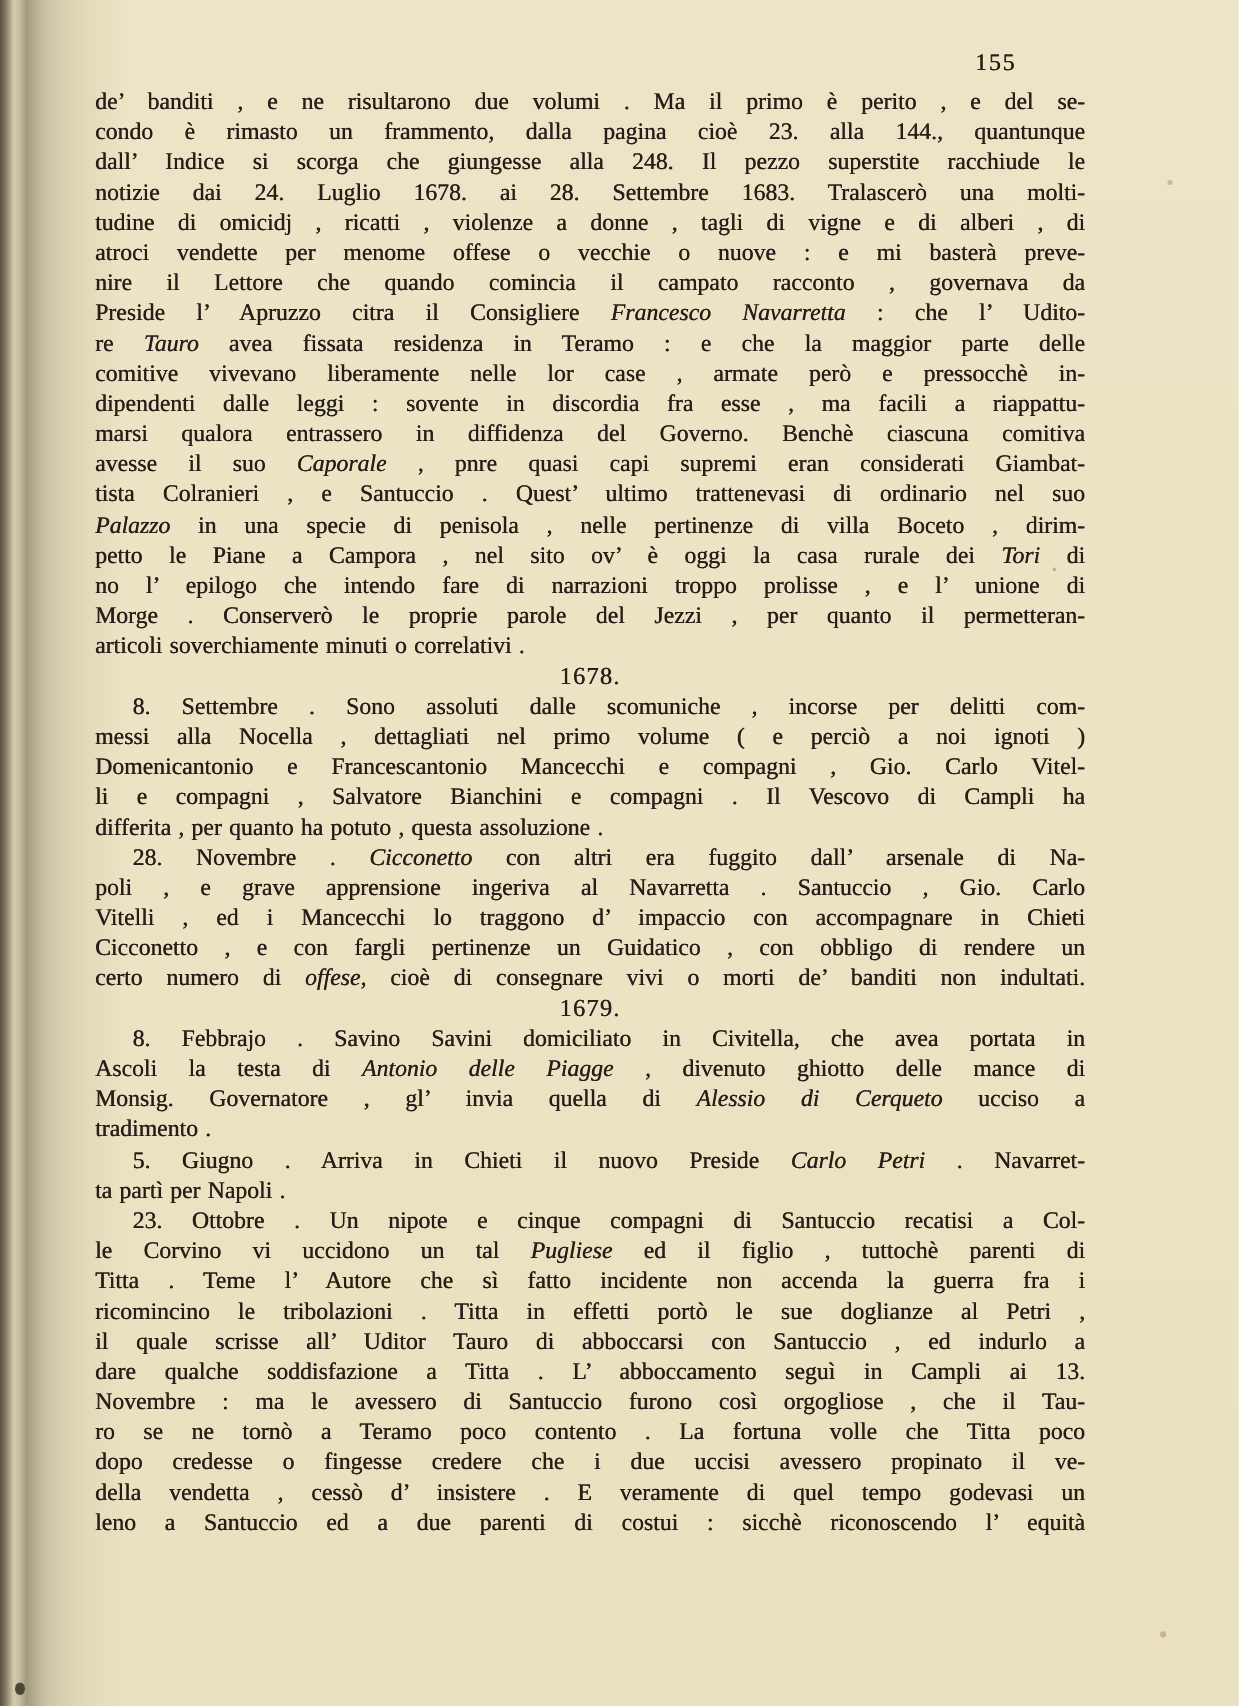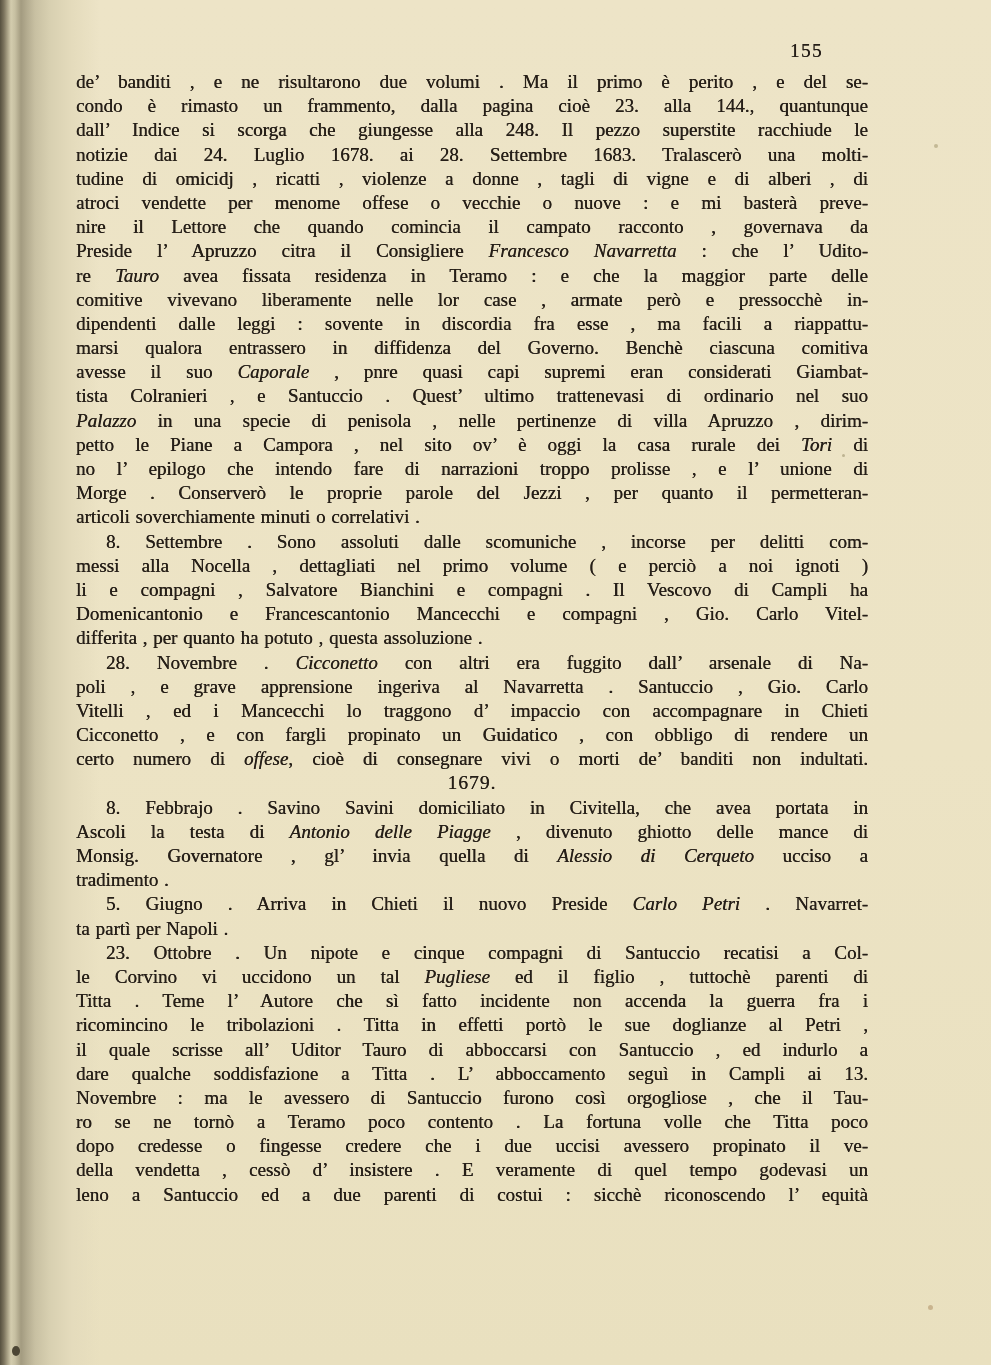--- a/index.html
+++ b/index.html
@@ -21,21 +21,21 @@
     width: 100px;
     background: linear-gradient(90deg,
       #56503f 0px, #7d755f 4px, #a39b80 7px,
       #d3ccae 11px, #c7c0a2 15px, #a39b80 21px,
       #b4ac90 27px, #c8c0a2 35px, #d8d0b1 50px,
       #e4dbbc 72px, rgba(236,227,197,0) 100px);
   }
   .folio {
     position: absolute;
     top: 40px;
-    right: 168px;
+    right: 178px;
     font-size: 19px;
     letter-spacing: 1.5px;
     text-shadow: 0.3px 0 0 currentColor;
   }
   .text-block {
     position: absolute;
     left: 76px;
     top: 70px;
     width: 792px;
   }
@@ -91,34 +91,35 @@
     <div class="line"><span>tudine di omicidj , ricatti , violenze a donne , tagli di vigne e di alberi , di</span></div>
     <div class="line"><span>atroci vendette per menome offese o vecchie o nuove : e mi basterà preve-</span></div>
     <div class="line"><span>nire il Lettore che quando comincia il campato racconto , governava da</span></div>
     <div class="line"><span>Preside l’ Apruzzo citra il Consigliere </span><span class="it">Francesco Navarretta</span><span> : che l’ Udito-</span></div>
     <div class="line"><span>re </span><span class="it">Tauro</span><span> avea fissata residenza in Teramo : e che la maggior parte delle</span></div>
     <div class="line"><span>comitive vivevano liberamente nelle lor case , armate però e pressocchè in-</span></div>
     <div class="line"><span>dipendenti dalle leggi : sovente in discordia fra esse , ma facili a riappattu-</span></div>
     <div class="line"><span>marsi qualora entrassero in diffidenza del Governo. Benchè ciascuna comitiva</span></div>
     <div class="line"><span>avesse il suo </span><span class="it">Caporale</span><span> , pnre quasi capi supremi eran considerati Giambat-</span></div>
     <div class="line"><span>tista Colranieri , e Santuccio . Quest’ ultimo trattenevasi di ordinario nel suo</span></div>
-    <div class="line"><span class="it">Palazzo</span><span> in una specie di penisola , nelle pertinenze di villa Apruzzo , dirim-</span></div>
+    <div class="line"><span class="it">Palazzo</span><span> in una specie di penisola , nelle pertinenze di villa Boceto , dirim-</span></div>
     <div class="line"><span>petto le Piane a Campora , nel sito ov’ è oggi la casa rurale dei </span><span class="it">Tori</span><span> di</span></div>
     <div class="line"><span>no l’ epilogo che intendo fare di narrazioni troppo prolisse , e l’ unione di</span></div>
     <div class="line"><span>Morge . Conserverò le proprie parole del Jezzi , per quanto il permetteran-</span></div>
     <div class="line no-just"><span>articoli soverchiamente minuti o correlativi .</span></div>
+    <div class="year-heading">1678.</div>
     <div class="line indent"><span>8. Settembre . Sono assoluti dalle scomuniche , incorse per delitti com-</span></div>
     <div class="line"><span>messi alla Nocella , dettagliati nel primo volume ( e perciò a noi ignoti )</span></div>
+    <div class="line"><span>Domenicantonio e Francescantonio Mancecchi e compagni , Gio. Carlo Vitel-</span></div>
     <div class="line"><span>li e compagni , Salvatore Bianchini e compagni . Il Vescovo di Campli ha</span></div>
-    <div class="line"><span>Domenicantonio e Francescantonio Mancecchi e compagni , Gio. Carlo Vitel-</span></div>
     <div class="line no-just"><span>differita , per quanto ha potuto , questa assoluzione .</span></div>
     <div class="line indent"><span>28. Novembre . </span><span class="it">Cicconetto</span><span> con altri era fuggito dall’ arsenale di Na-</span></div>
     <div class="line"><span>poli , e grave apprensione ingeriva al Navarretta . Santuccio , Gio. Carlo</span></div>
     <div class="line"><span>Vitelli , ed i Mancecchi lo traggono d’ impaccio con accompagnare in Chieti</span></div>
-    <div class="line"><span>Cicconetto , e con fargli propinato un Guidatico , con obbligo di rendere un</span></div>
+    <div class="line"><span>Cicconetto , e con fargli pertinenze un Guidatico , con obbligo di rendere un</span></div>
     <div class="line"><span>certo numero di </span><span class="it">offese</span><span>, cioè di consegnare vivi o morti de’ banditi non indultati.</span></div>
     <div class="year-heading">1679.</div>
     <div class="line indent"><span>8. Febbrajo . Savino Savini domiciliato in Civitella, che avea portata in</span></div>
     <div class="line"><span>Ascoli la testa di </span><span class="it">Antonio delle Piagge</span><span> , divenuto ghiotto delle mance di</span></div>
     <div class="line"><span>Monsig. Governatore , gl’ invia quella di </span><span class="it">Alessio di Cerqueto</span><span> ucciso a</span></div>
     <div class="line no-just"><span>tradimento .</span></div>
     <div class="line indent"><span>5. Giugno . Arriva in Chieti il nuovo Preside </span><span class="it">Carlo Petri</span><span> . Navarret-</span></div>
     <div class="line no-just"><span>ta partì per Napoli .</span></div>
     <div class="line indent"><span>23. Ottobre . Un nipote e cinque compagni di Santuccio recatisi a Col-</span></div>
     <div class="line"><span>le Corvino vi uccidono un tal </span><span class="it">Pugliese</span><span> ed il figlio , tuttochè parenti di</span></div>

